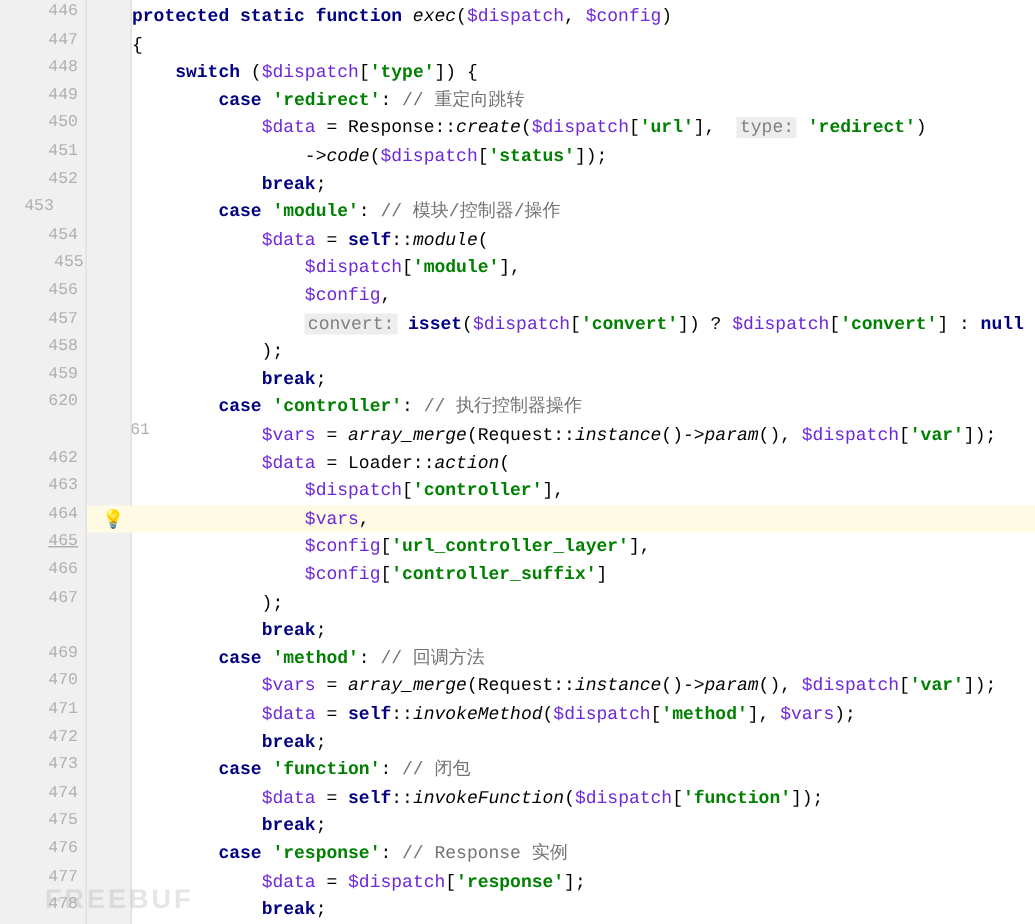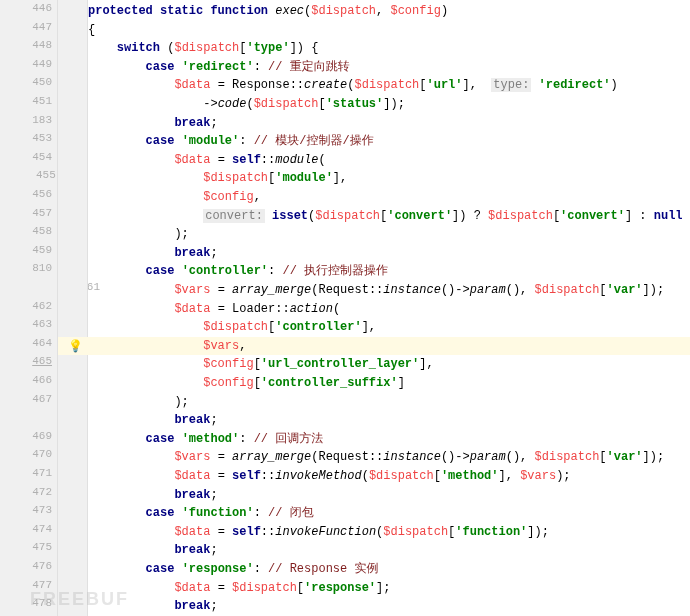--- a/index.html
+++ b/index.html
@@ -50,23 +50,23 @@
     .line-hl {
       position: absolute;
       left: 58px; right: 0;
       height: 18.6px;
       background: #fffae3;
       z-index: 0;
     }
     .line > span { position: relative; z-index: 1; }
     .kw { color: #000080; font-weight: bold; }
     .str { color: #008000; font-weight: bold; }
-    .var { color: #ef4444; }
+    .var { color: #6d28d9; }
     .fn { font-style: italic; color: #000; }
-    .com { color: #7f1d1d; }
+    .com { color: #737373; }
     .hint { color: #808080; background: #ededed; padding: 0 2px; }
     .bulb {
       position: absolute;
       left: 68px;
       width: 14px;
       height: 14px;
       color: #f6a800;
       font-size: 12px;
       text-align: center;
       z-index: 2;
@@ -86,29 +86,29 @@
 </head>
 <body>
 
 <div class="gutter">
     <div class="lineno" style="top: 2px;">446</div>
     <div class="lineno" style="top: 20.6px;">447</div>
     <div class="lineno" style="top: 39.2px;">448</div>
     <div class="lineno" style="top: 57.8px;">449</div>
     <div class="lineno" style="top: 76.4px;">450</div>
     <div class="lineno" style="top: 95px;">451</div>
-    <div class="lineno" style="top: 113.6px;">183</div>
-    <div class="lineno" style="top: 132.2px;">453</div>
+    <div class="lineno" style="top: 113.6px;">452</div>
+    <div class="lineno" style="top: 132.2px; text-align: center;">453</div>
     <div class="lineno" style="top: 150.8px;">454</div>
     <div class="lineno" style="top: 169.4px; padding-left: 36px;">455</div>
     <div class="lineno" style="top: 188px;">456</div>
     <div class="lineno" style="top: 206.6px;">457</div>
     <div class="lineno" style="top: 225.2px; padding-left: 23px;">458</div>
     <div class="lineno" style="top: 243.8px;">459</div>
-    <div class="lineno" style="top: 262.4px;">810</div>
+    <div class="lineno" style="top: 262.4px;">620</div>
     <div class="lineno" style="top: 281px; margin-left: 48px;">461</div>
     <div class="lineno" style="top: 299.6px;">462</div>
     <div class="lineno" style="top: 318.2px;">463</div>
     <div class="lineno" style="top: 336.8px;">464</div>
     <div class="lineno" style="top: 355.4px; text-decoration: underline;">465</div>
     <div class="lineno" style="top: 374px;">466</div>
     <div class="lineno" style="top: 392.6px;">467</div>
     <div class="lineno" style="top: 420px; margin-left: 30px;">468</div>
     <div class="lineno" style="top: 429.8px;">469</div>
     <div class="lineno" style="top: 448.4px;">470</div>

